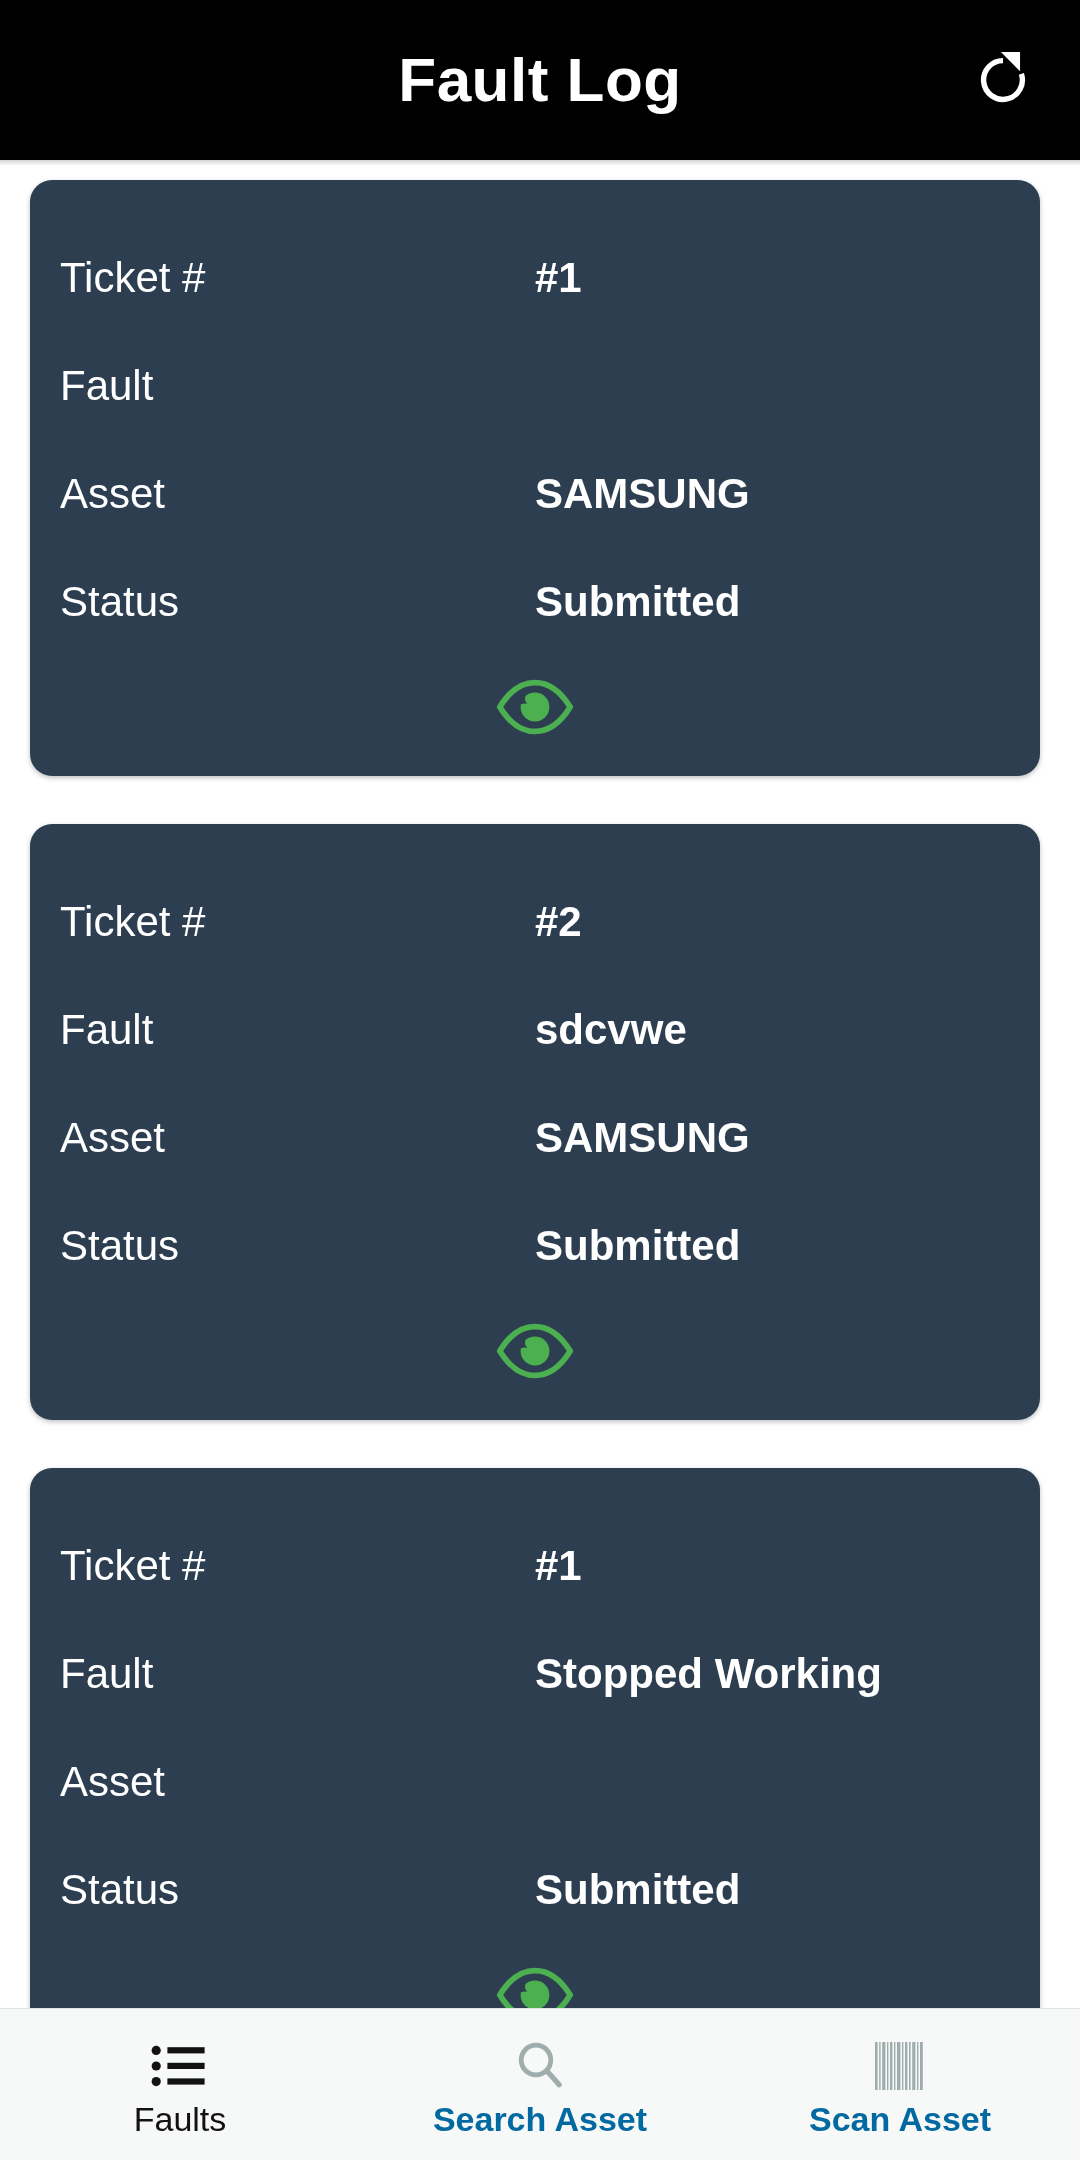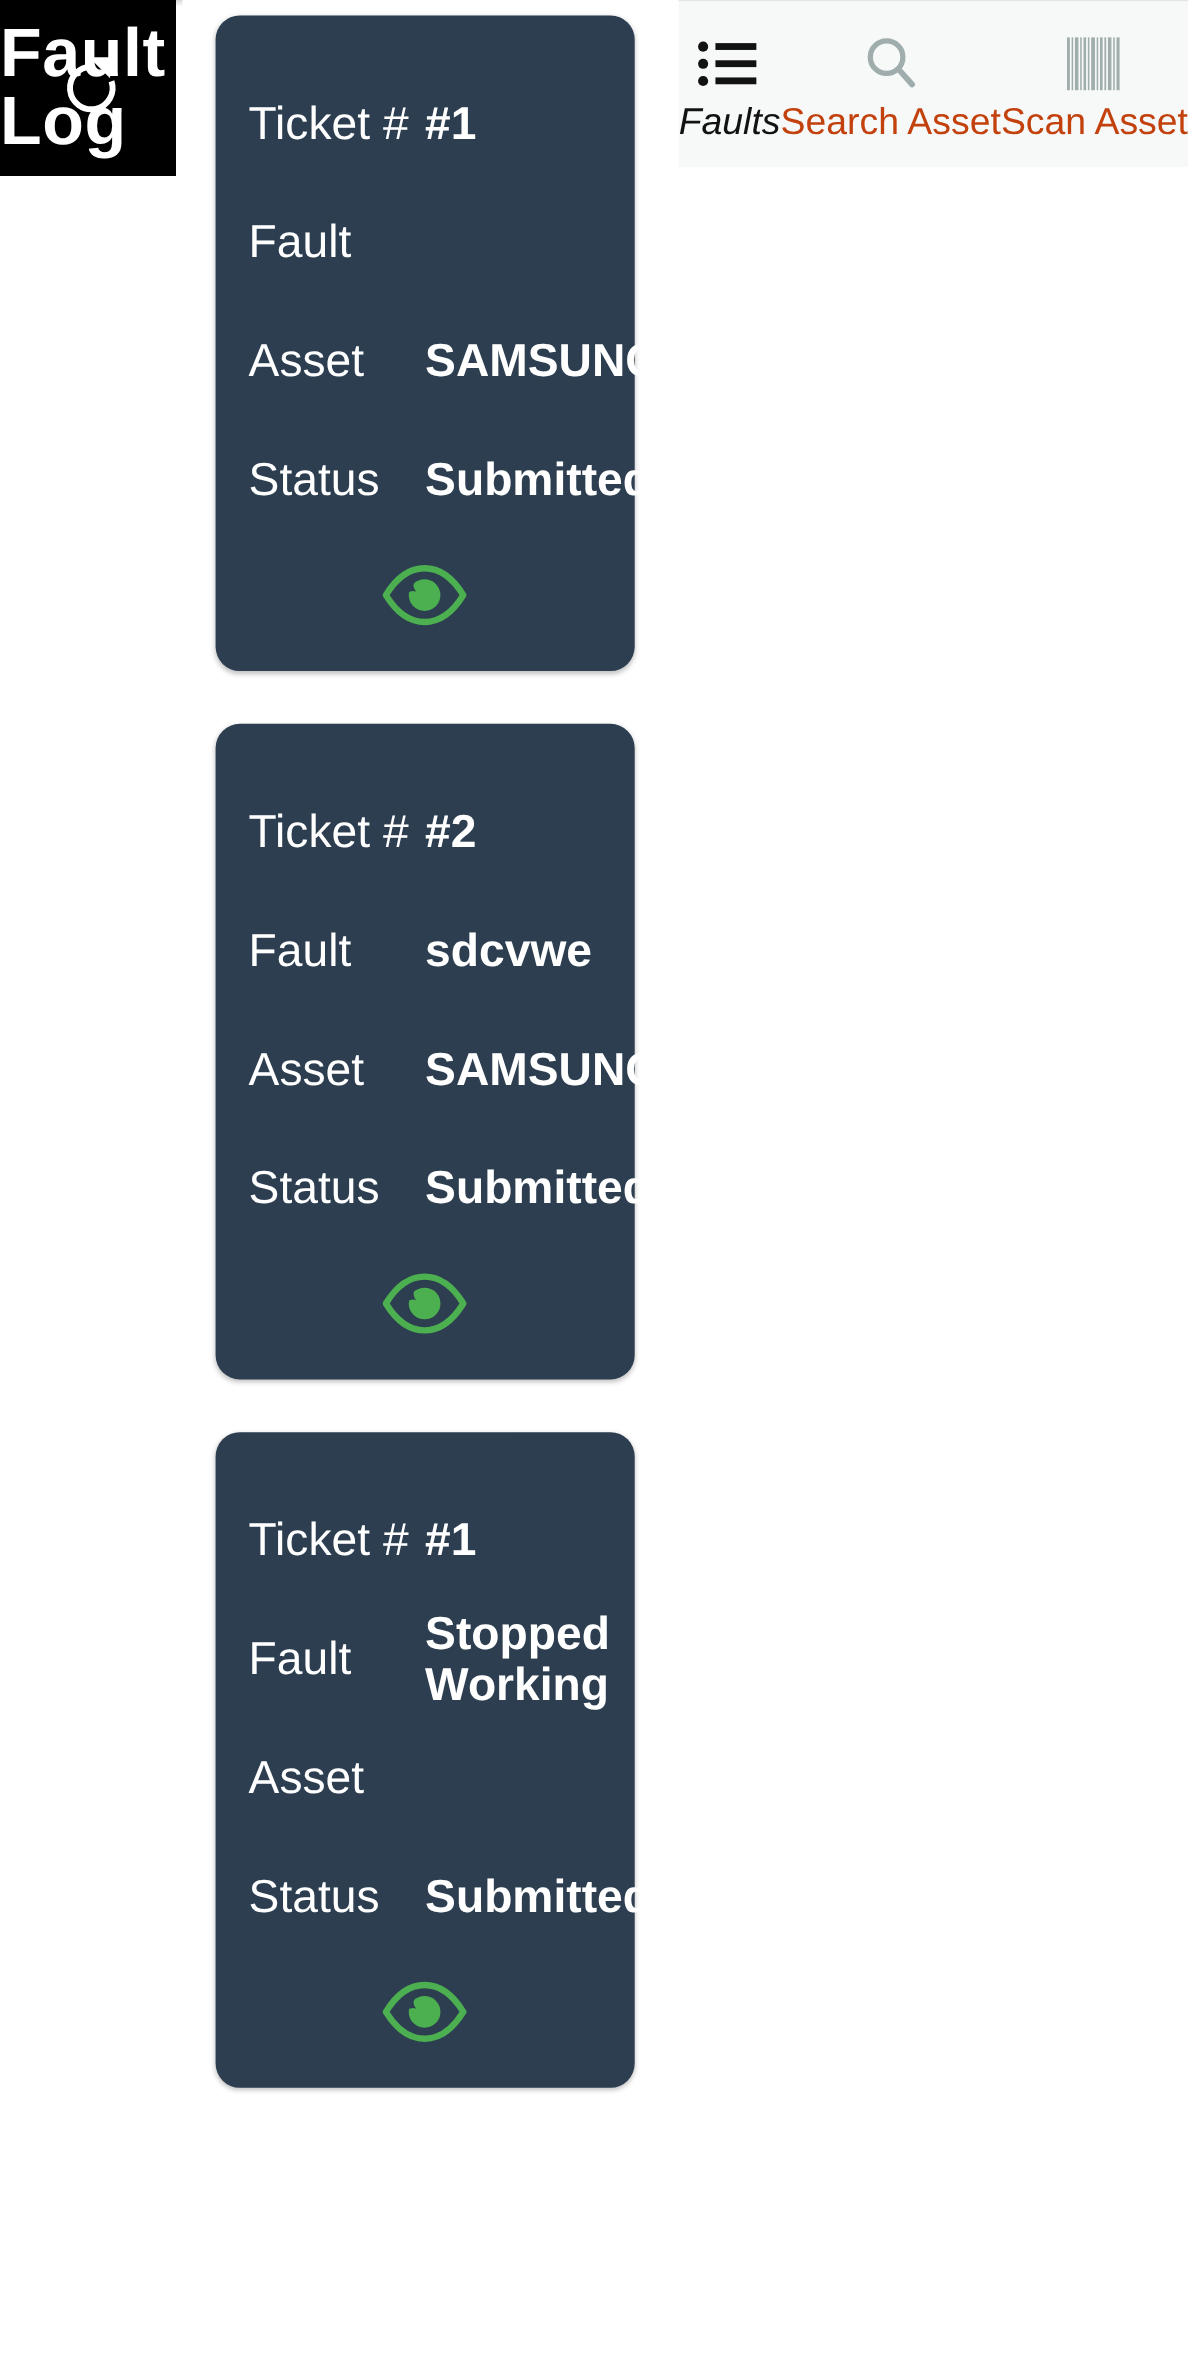--- a/index.html
+++ b/index.html
@@ -13,20 +13,21 @@
     font-family: "Liberation Sans", sans-serif;
     background: #ffffff;
     overflow: hidden;
   }
 
   .phone {
     position: relative;
     width: 1080px;
     height: 2160px;
     display: flex;
+    flex-direction: column;
     background: #ffffff;
   }
 
   
   .appbar {
     position: relative;
     height: 160px;
     background: #000000;
     flex: 0 0 160px;
     display: flex;
@@ -149,22 +150,22 @@
   }
 
   .navicon svg { display: block; }
 
   .navlabel {
     font-size: 34px;
     line-height: 1;
     white-space: nowrap;
   }
 
-  .navitem.active .navlabel { color: #121212; font-style: italic; }
-  .navitem.inactive .navlabel { color: #c2410c; }
+  .navitem.active .navlabel { color: #121212; }
+  .navitem.inactive .navlabel { color: #0369a1; font-weight: bold; }
 </style>
 </head>
 <body>
 
 <div class="phone">
 
   <div class="appbar">
     <div class="appbar-title">Fault Log</div>
 
     <div class="refresh-btn">

